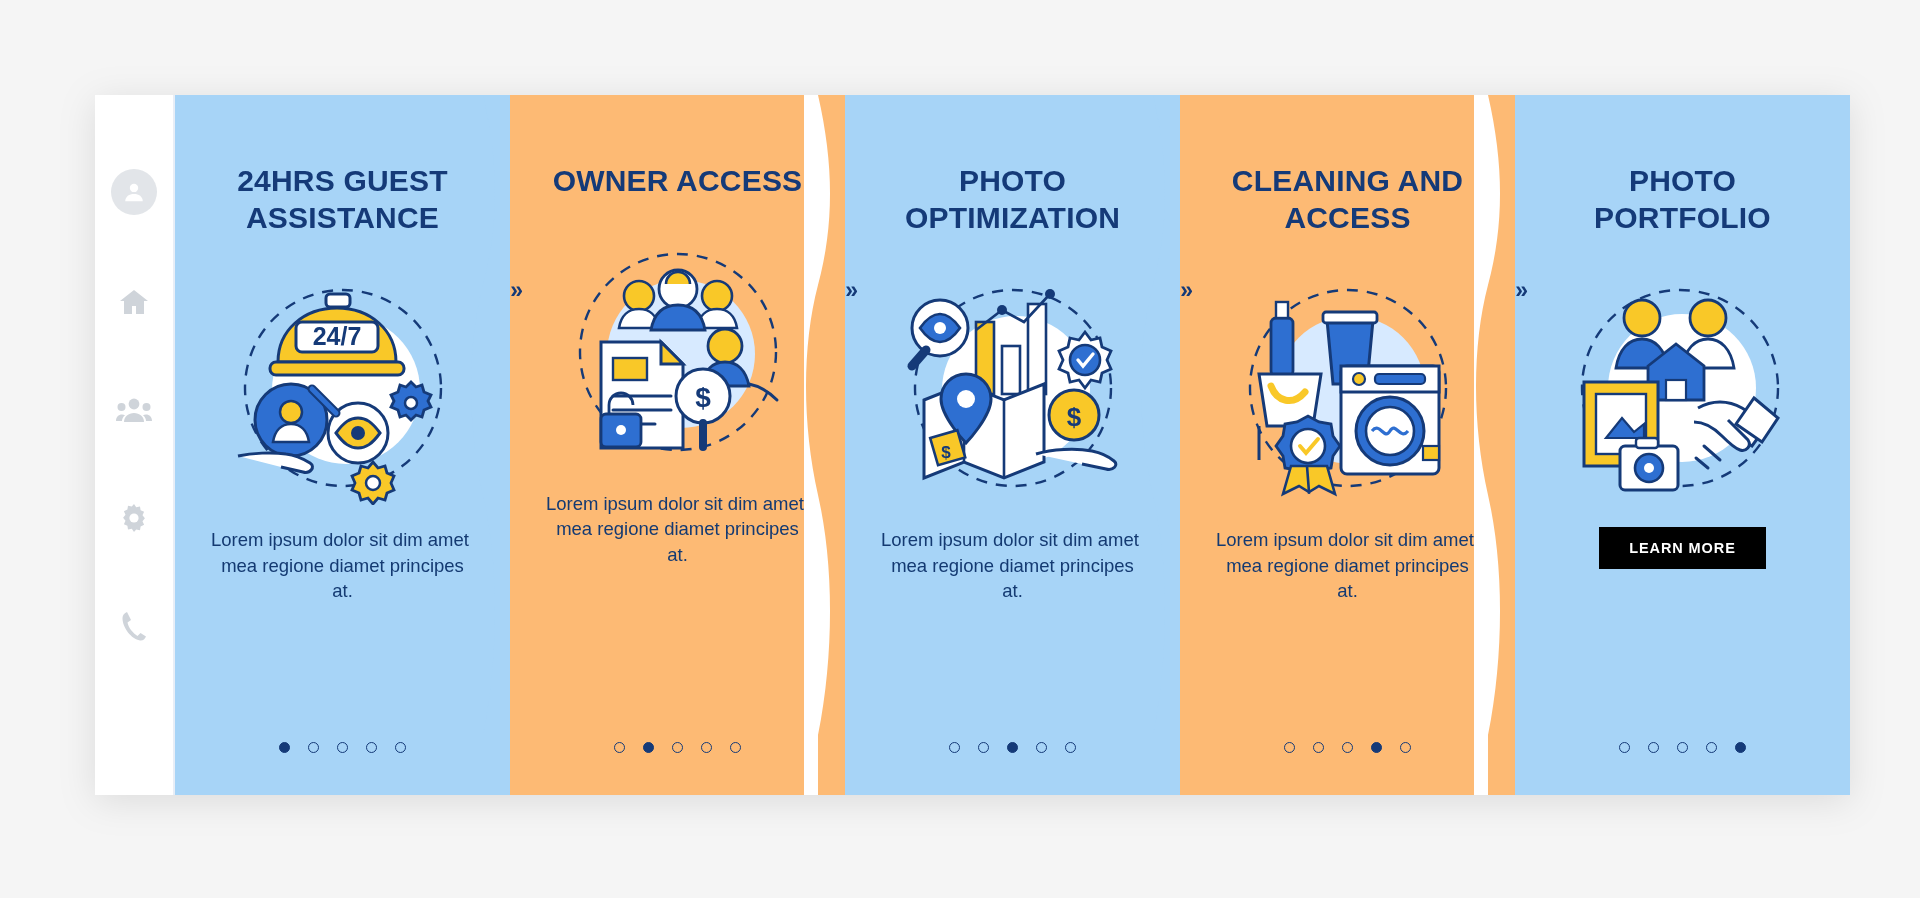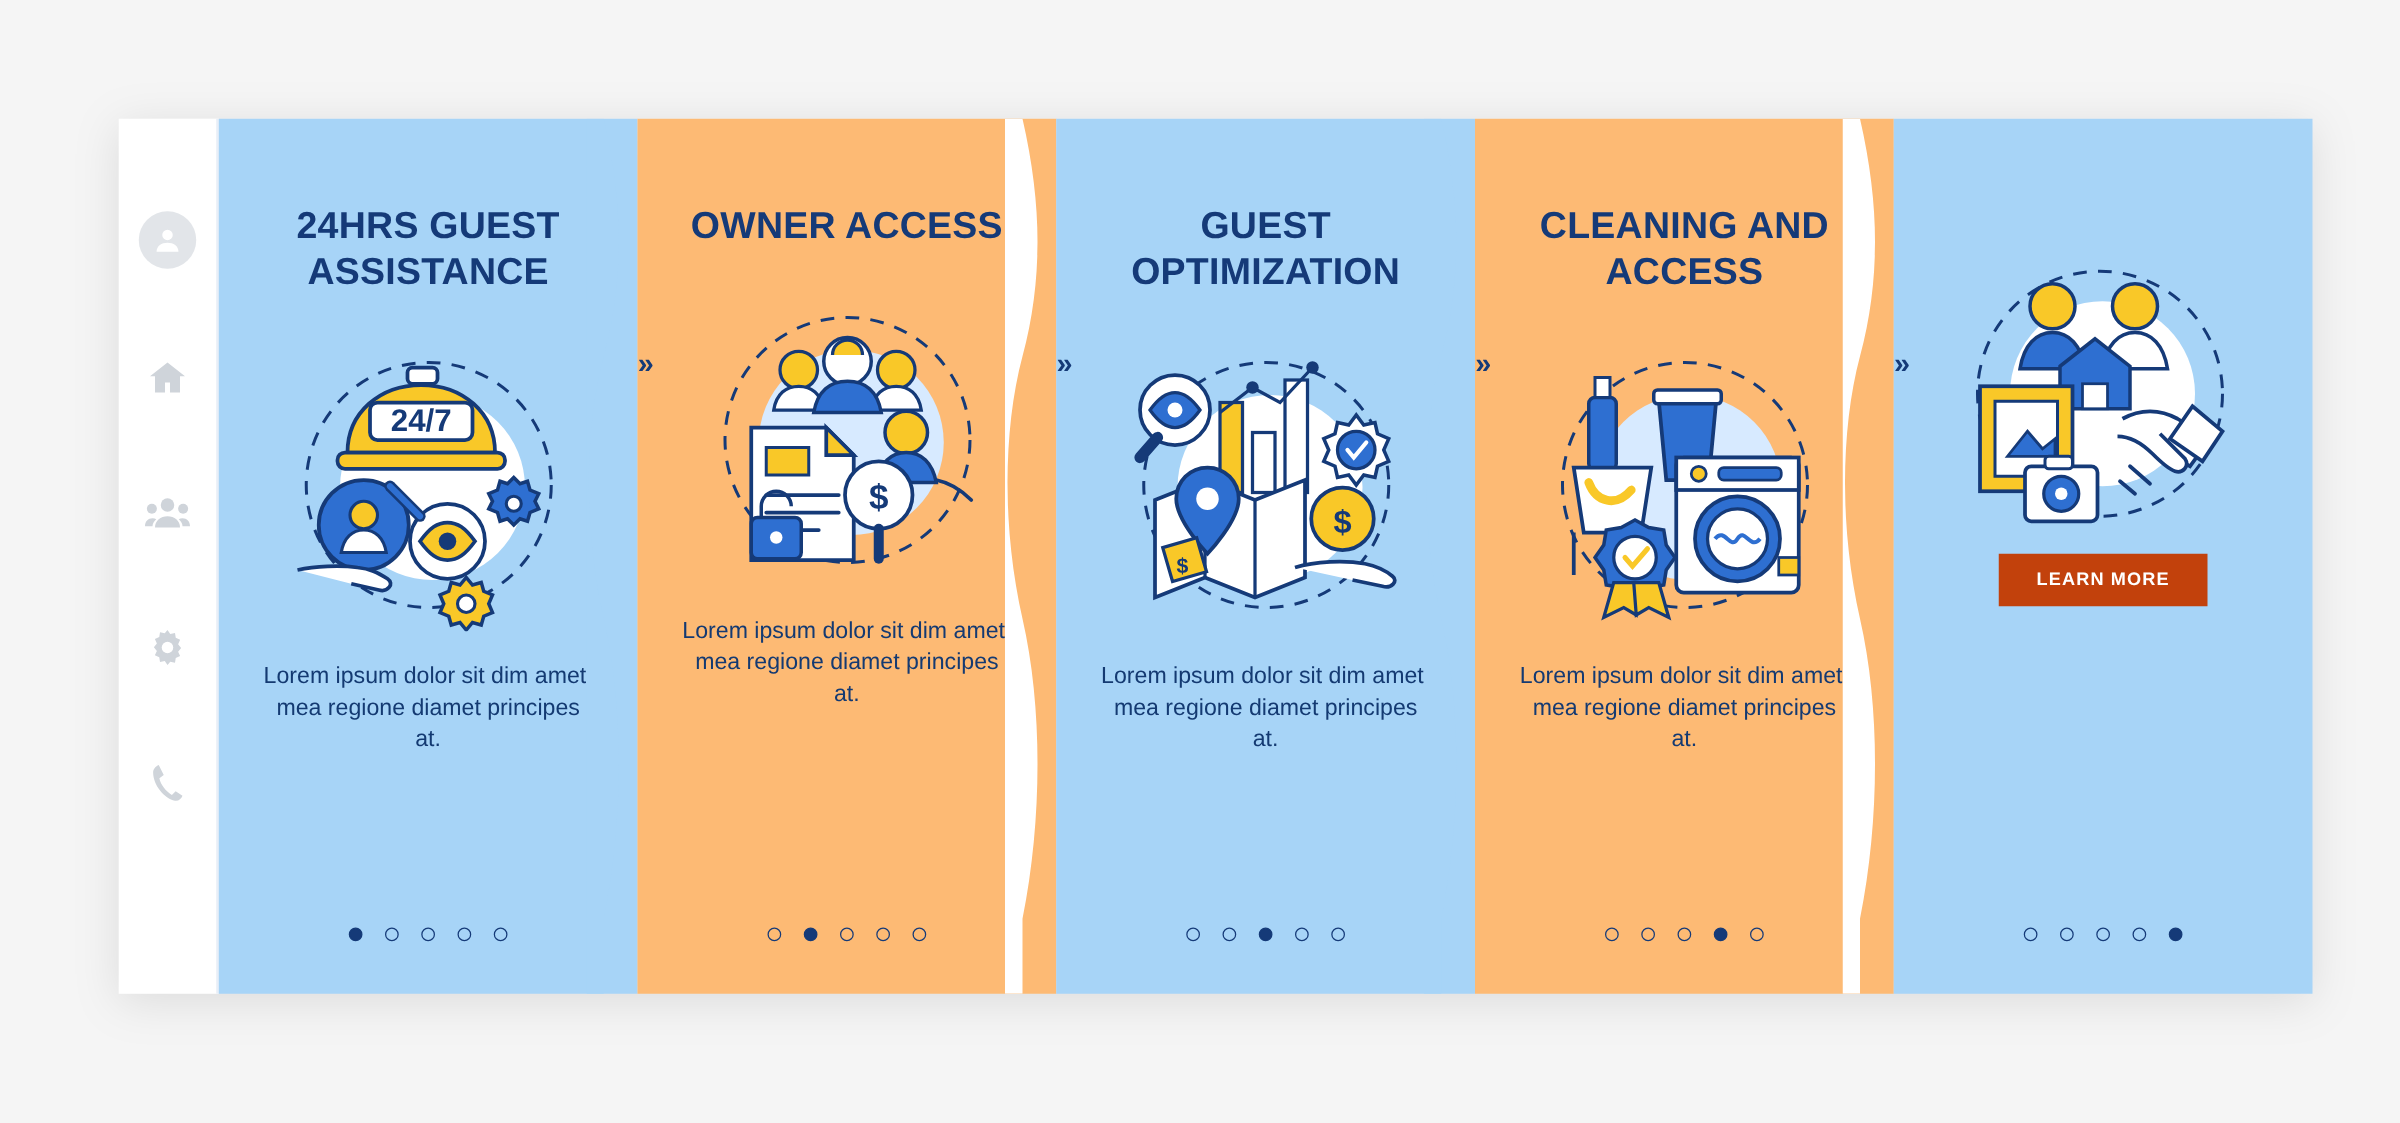--- a/index.html
+++ b/index.html
@@ -79,22 +79,22 @@
   }
   .desc{
     margin-top:22px;
     width:80%;
     text-align:center;
     color:#143a72;
     font-size:18.5px;
     line-height:1.38;
   }
   .learn{
-    margin-top:11px;
-    background:#c2410c;
+    margin-top:22px;
+    background:#000000;
     color:#ffffff;
     border:none;
     font-size:14.5px;
     font-weight:bold;
     letter-spacing:0.9px;
     padding:13px 30px;
     cursor:pointer;
     font-family:"Liberation Sans", sans-serif;
     text-align:right;
   }
@@ -250,21 +250,21 @@
         <span class="dot"></span>
         <span class="dot"></span>
       </div>
       <svg class="wave" viewBox="0 0 42 700" preserveAspectRatio="none">
         <path d="M0,0 H14 C30,70 30,130 14,190 C-2,250 -2,330 14,400 C30,470 30,560 14,640 L14,700 H0 Z" fill="#ffffff"></path>
       </svg>
       <div class="chev">»</div>
     </div>
 
     <div class="panel blue">
-      <h2 class="title">GUEST OPTIMIZATION</h2>
+      <h2 class="title">PHOTO OPTIMIZATION</h2>
       <div class="art">
         <svg width="250" height="235" viewBox="0 0 250 235">
           <circle cx="128" cy="120" r="74" fill="#ffffff"></circle>
           <circle cx="125" cy="118" r="98" fill="none" stroke="#153a78" stroke-width="2.4" stroke-dasharray="11 9"></circle>
 
           <rect x="88" y="52" width="18" height="72" fill="#f9c828" stroke="#153a78" stroke-width="2.6"></rect>
           <rect x="114" y="76" width="18" height="48" fill="#ffffff" stroke="#153a78" stroke-width="2.6"></rect>
           <rect x="140" y="34" width="18" height="90" fill="#ffffff" stroke="#153a78" stroke-width="2.6"></rect>
           <path d="M88 60l26-20 22 12 26-28" fill="none" stroke="#153a78" stroke-width="2.6"></path>
           <circle cx="114" cy="40" r="5" fill="#153a78"></circle>
@@ -348,20 +348,21 @@
         <span class="dot on"></span>
         <span class="dot"></span>
       </div>
       <svg class="wave" viewBox="0 0 42 700" preserveAspectRatio="none">
         <path d="M0,0 H14 C30,70 30,130 14,190 C-2,250 -2,330 14,400 C30,470 30,560 14,640 L14,700 H0 Z" fill="#ffffff"></path>
       </svg>
       <div class="chev">»</div>
     </div>
 
     <div class="panel blue">
+      <h2 class="title">PHOTO PORTFOLIO</h2>
       <div class="art">
         <svg width="250" height="235" viewBox="0 0 250 235">
           <circle cx="124" cy="118" r="74" fill="#ffffff"></circle>
           <circle cx="122" cy="118" r="98" fill="none" stroke="#153a78" stroke-width="2.4" stroke-dasharray="11 9"></circle>
 
           <circle cx="84" cy="48" r="18" fill="#f9c828" stroke="#153a78" stroke-width="2.8"></circle>
           <path d="M58 98c3-19 13-29 26-29s23 10 26 29z" fill="#2e6fd1" stroke="#153a78" stroke-width="2.8"></path>
           <circle cx="150" cy="48" r="18" fill="#f9c828" stroke="#153a78" stroke-width="2.8"></circle>
           <path d="M124 98c3-19 13-29 26-29s23 10 26 29z" fill="#ffffff" stroke="#153a78" stroke-width="2.8"></path>
 

